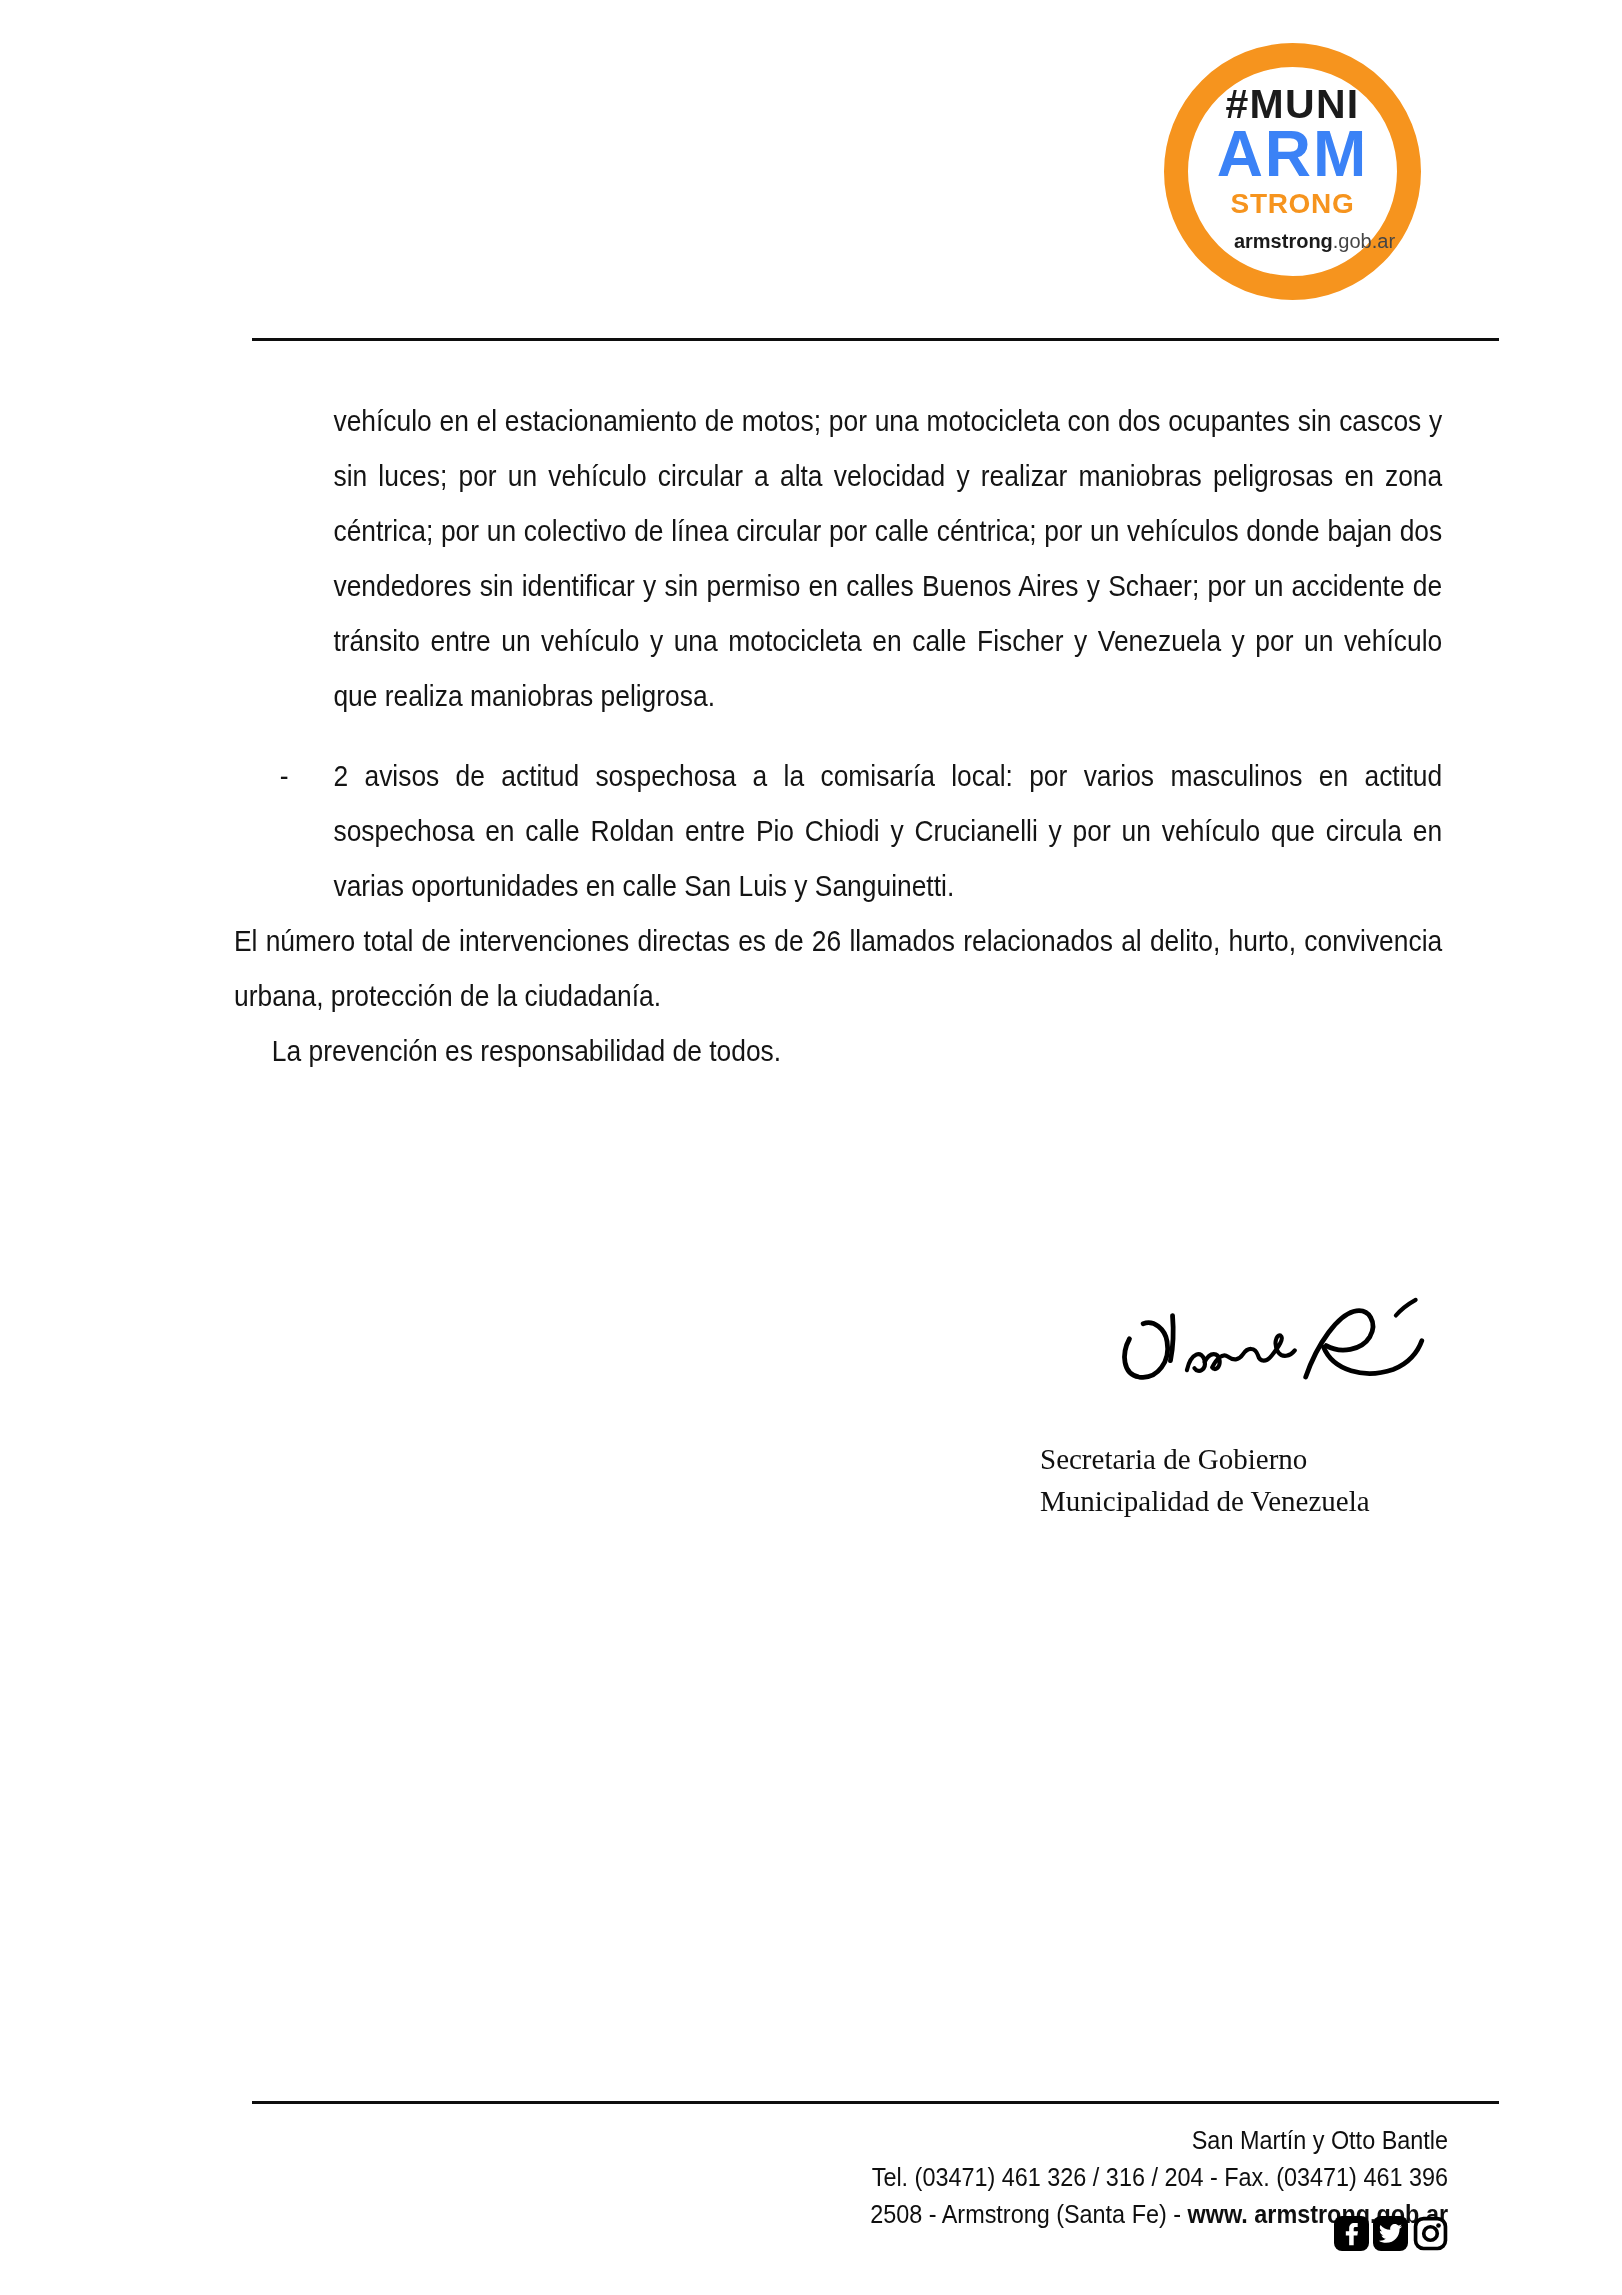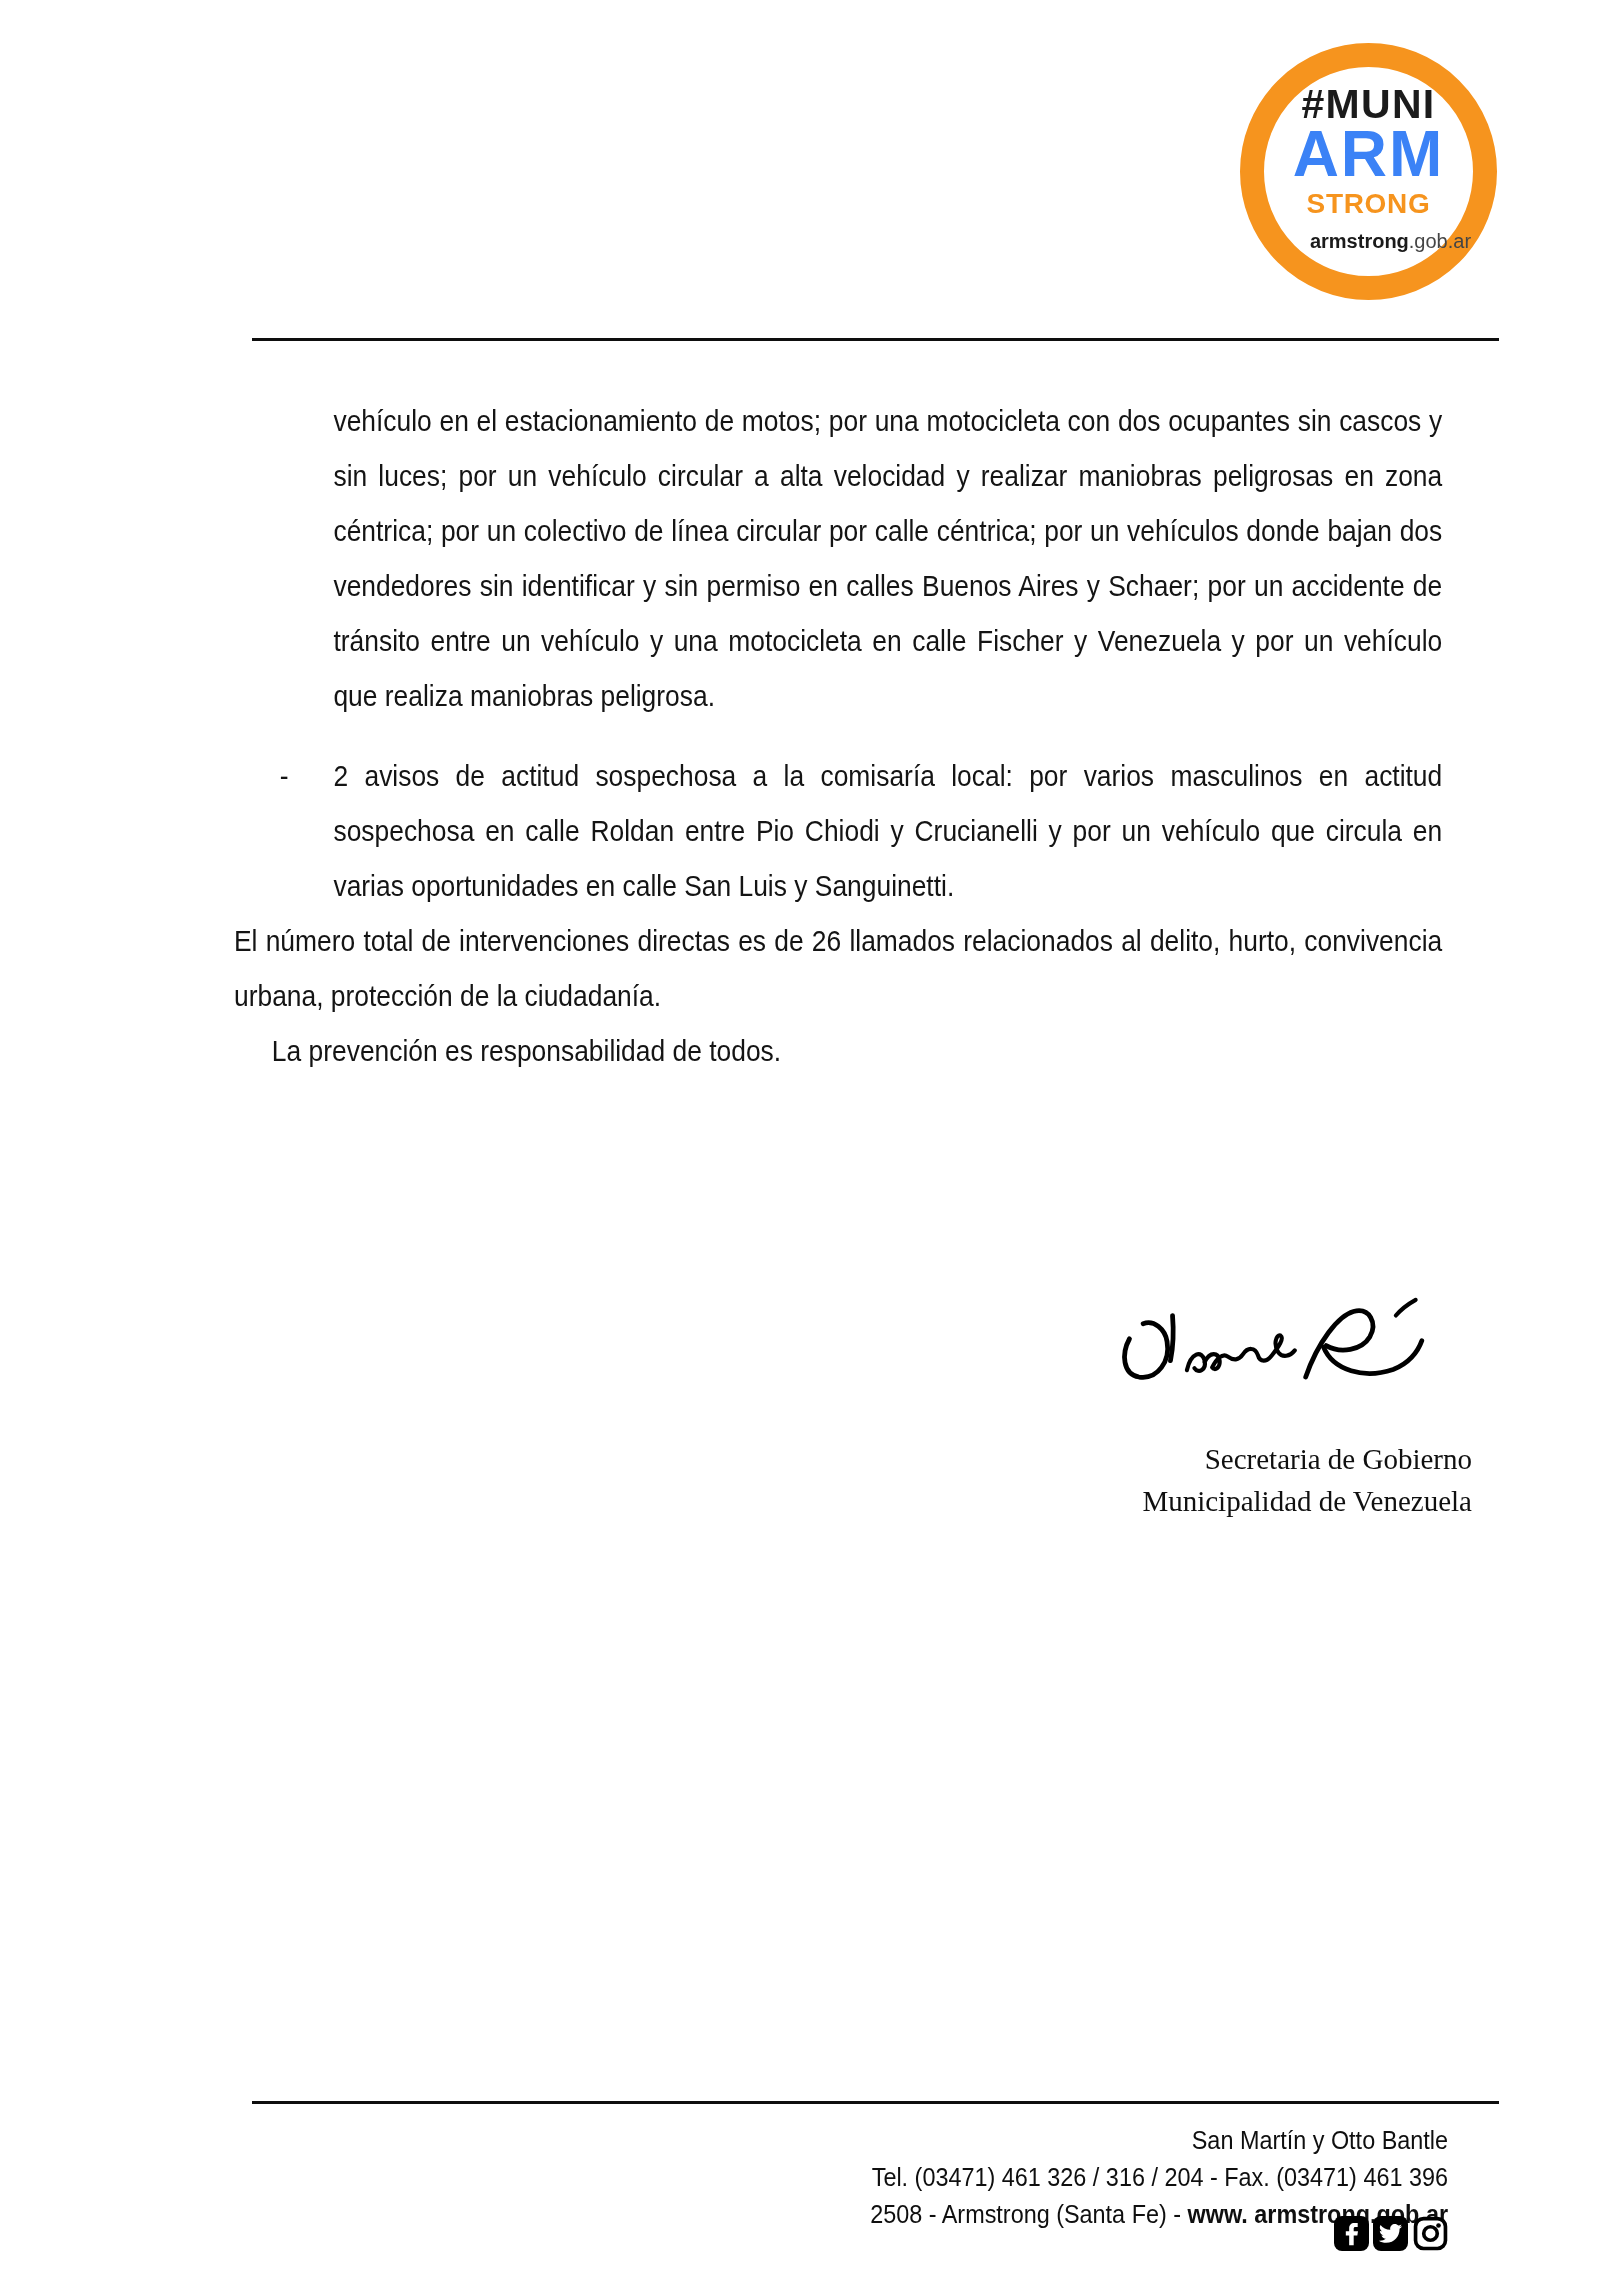--- a/index.html
+++ b/index.html
@@ -7,21 +7,21 @@
     position:relative;
     width:1623px; height:2295px;
     background:#ffffff;
     font-family:"Liberation Sans", sans-serif;
     color:#1a1a1a;
     overflow:hidden;
   }
 
   
   .logo {
-    position:absolute; left:1240px; top:43px;
+    position:absolute; left:1164px; top:43px;
     width:257px; height:257px; box-sizing:border-box;
     border:24px solid #F6941E; border-radius:50%;
     background:#ffffff;
     display:flex; flex-direction:column; align-items:center; justify-content:center;
     padding-bottom:3.9px;
   }
   .logo-muni   { font-weight:bold; font-size:41px; line-height:42px; letter-spacing:1.3px; color:#1b1b1b; }
   .logo-arm    { font-weight:bold; font-size:64px; line-height:58px; letter-spacing:2px; color:#3b82f6; }
   .logo-strong { font-weight:bold; font-size:28px; line-height:41px; letter-spacing:0.7px; color:#F6941E; }
   .logo-domain { font-size:20px; line-height:30px; color:#2b2b2b; margin-top:2.6px;margin-left:44px; }
@@ -46,21 +46,21 @@
   .para-hang { padding-left:113px; }
   .bullet-row { position:relative; padding-left:113px; margin-top:25px; }
   .bullet-marker { position:absolute; left:52px; top:0; }
   .para-summary { margin-top:25px; }
   .para-closing { margin-top:27.5px; text-indent:43px; text-align:left; }
 
   
   .signature-svg { position:absolute; left:1109px; top:1273px; }
   .sig-caption {
     position:absolute; left:1040px; top:1438px; width:432px;
-    text-align:right;
+    text-align:left;
     font-family:"Liberation Serif", serif;
     font-size:29px; line-height:42px; color:#101010;
   }
   .sig-caption div { white-space:nowrap; }
 
   
   .footer-text {
     position:absolute; right:175px; top:2122px;
     transform:scaleX(0.9); transform-origin:100% 0;
     font-size:26px; line-height:37px;

